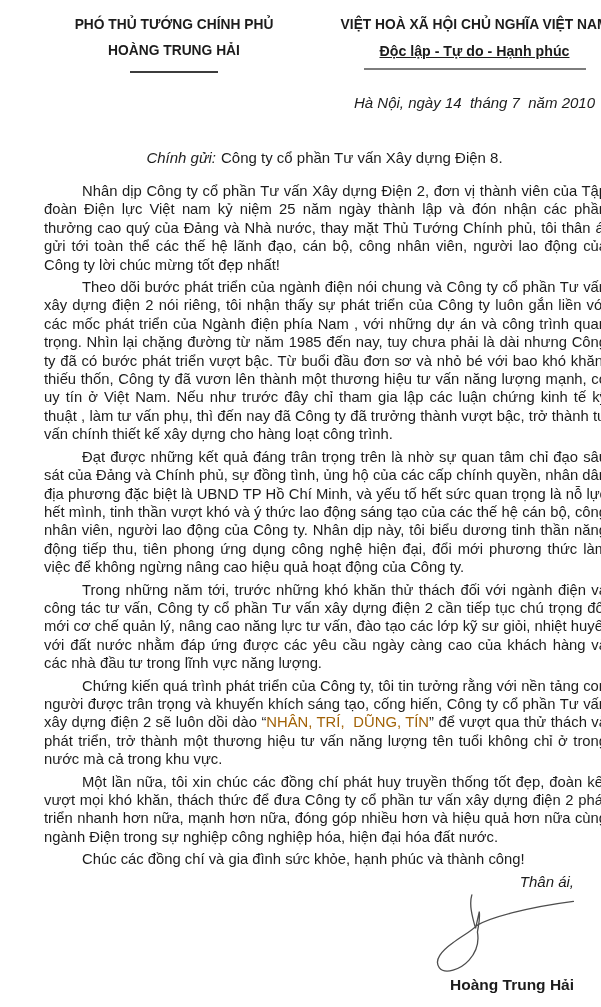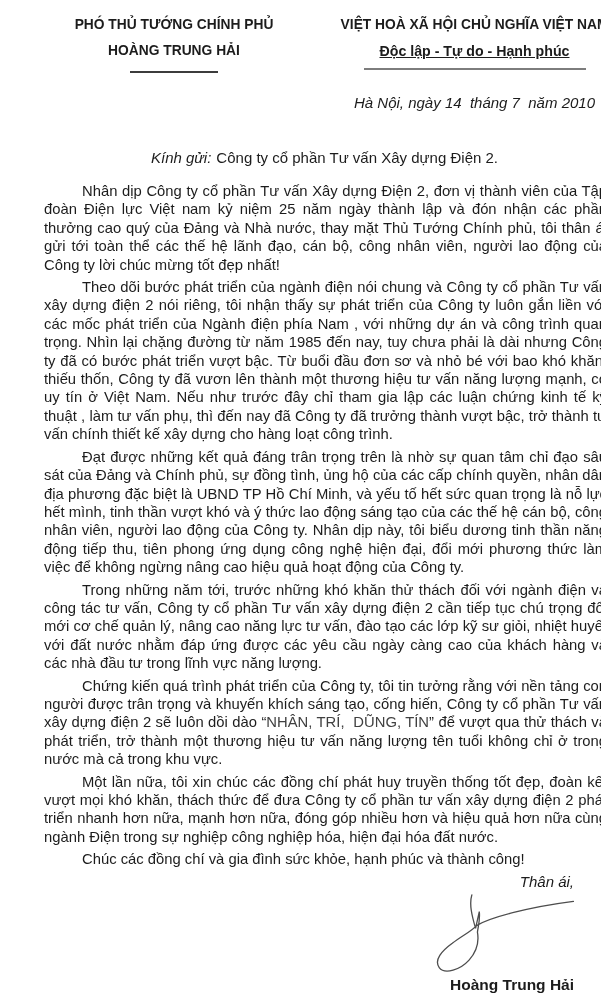--- a/index.html
+++ b/index.html
@@ -17,21 +17,21 @@
   .dateline{font-style:italic;font-size:15px;margin-top:24px;white-space:pre-wrap;}
 
   
   .salutation{text-align:center;margin-top:38px;font-size:15px;}
   .salutation .label{font-style:italic;}
   .salutation .value{margin-left:5px;}
 
   
   .body-text{padding:12px 18px 0 20px;}
   .body-text p{margin:4px 0;text-align:justify;text-indent:38px;font-size:14.8px;line-height:18.4px;}
-  .motto{color:#404040;white-space:pre-wrap;}
+  .motto{color:#a16207;white-space:pre-wrap;}
 
   
   .closing{width:250px;margin-left:300px;margin-top:4px;text-align:right;}
   .valediction{font-style:italic;font-size:15px;line-height:18px;}
   .signature-svg{display:block;margin:2px 0 0 88px;}
   .signer{font-weight:bold;font-size:15.5px;margin-top:1px;}
 </style>
 </head>
 <body>
 
@@ -45,21 +45,21 @@
     </div>
     <div class="hdr-right">
       <div class="hdr-line">VIỆT HOÀ XÃ HỘI CHỦ NGHĨA VIỆT NAM</div>
       <div class="hdr-line-big">Độc lập - Tự do - Hạnh phúc</div>
       <hr class="rule-right">
       <div class="dateline">Hà Nội, ngày 14  tháng 7  năm 2010</div>
     </div>
   </div>
 
   <div class="salutation">
-    <span class="label">Kính gửi:</span><span class="value">Công ty cổ phần Tư vấn Xây dựng Điện 2.</span>
+    <span class="label">Chính gửi:</span><span class="value">Công ty cổ phần Tư vấn Xây dựng Điện 8.</span>
   </div>
 
   <div class="body-text">
     <p>Nhân dịp Công ty cổ phần Tư vấn Xây dựng Điện 2, đơn vị thành viên của Tập đoàn Điện lực Việt nam kỷ niệm 25 năm ngày thành lập và đón nhận các phần thưởng cao quý của Đảng và Nhà nước, thay mặt Thủ Tướng Chính phủ, tôi thân ái gửi tới toàn thể các thế hệ lãnh đạo, cán bộ, công nhân viên, người lao động của Công ty lời chúc mừng tốt đẹp nhất!</p>
     <p>Theo dõi bước phát triển của ngành điện nói chung và Công ty cổ phần Tư vấn xây dựng điện 2 nói riêng, tôi nhận thấy sự phát triển của Công ty luôn gắn liền với các mốc phát triển của Ngành điện phía Nam , với những dự án và công trình quan trọng. Nhìn lại chặng đường từ năm 1985 đến nay, tuy chưa phải là dài nhưng Công ty đã có bước phát triển vượt bậc. Từ buổi đầu đơn sơ và nhỏ bé với bao khó khăn, thiếu thốn, Công ty đã vươn lên thành một thương hiệu tư vấn năng lượng mạnh, có uy tín ở Việt Nam. Nếu như trước đây chỉ tham gia lập các luận chứng kinh tế kỹ thuật , làm tư vấn phụ, thì đến nay đã Công ty đã trưởng thành vượt bậc, trở thành tư vấn chính thiết kế xây dựng cho hàng loạt công trình.</p>
     <p>Đạt được những kết quả đáng trân trọng trên là nhờ sự quan tâm chỉ đạo sâu sát của Đảng và Chính phủ, sự đồng tình, ủng hộ của các cấp chính quyền, nhân dân địa phương đặc biệt là UBND TP Hồ Chí Minh, và yếu tố hết sức quan trọng là nỗ lực hết mình, tinh thần vượt khó và ý thức lao động sáng tạo của các thế hệ cán bộ, công nhân viên, người lao động của Công ty. Nhân dịp này, tôi biểu dương tinh thần năng động tiếp thu, tiên phong ứng dụng công nghệ hiện đại, đổi mới phương thức làm việc để không ngừng nâng cao hiệu quả hoạt động của Công ty.</p>
     <p>Trong những năm tới, trước những khó khăn thử thách đối với ngành điện và công tác tư vấn, Công ty cổ phần Tư vấn xây dựng điện 2 cần tiếp tục chú trọng đổi mới cơ chế quản lý, nâng cao năng lực tư vấn, đào tạo các lớp kỹ sư giỏi, nhiệt huyết với đất nước nhằm đáp ứng được các yêu cầu ngày càng cao của khách hàng và các nhà đầu tư trong lĩnh vực năng lượng.</p>
     <p><span>Chứng kiến quá trình phát triển của Công ty, tôi tin tưởng rằng với nền tảng con người được trân trọng và khuyến khích sáng tạo, cống hiến, Công ty cổ phần Tư vấn xây dựng điện 2 sẽ luôn dồi dào “</span><span class="motto">NHÂN, TRÍ,  DŨNG, TÍN</span><span>” để vượt qua thử thách và phát triển, trở thành một thương hiệu tư vấn năng lượng tên tuổi không chỉ ở trong nước mà cả trong khu vực.</span></p>
     <p>Một lần nữa, tôi xin chúc các đồng chí phát huy truyền thống tốt đẹp, đoàn kết vượt mọi khó khăn, thách thức để đưa Công ty cổ phần tư vấn xây dựng điện 2 phát triển nhanh hơn nữa, mạnh hơn nữa, đóng góp nhiều hơn và hiệu quả hơn nữa cùng ngành Điện trong sự nghiệp công nghiệp hóa, hiện đại hóa đất nước.</p>
     <p>Chúc các đồng chí và gia đình sức khỏe, hạnh phúc và thành công!</p>

